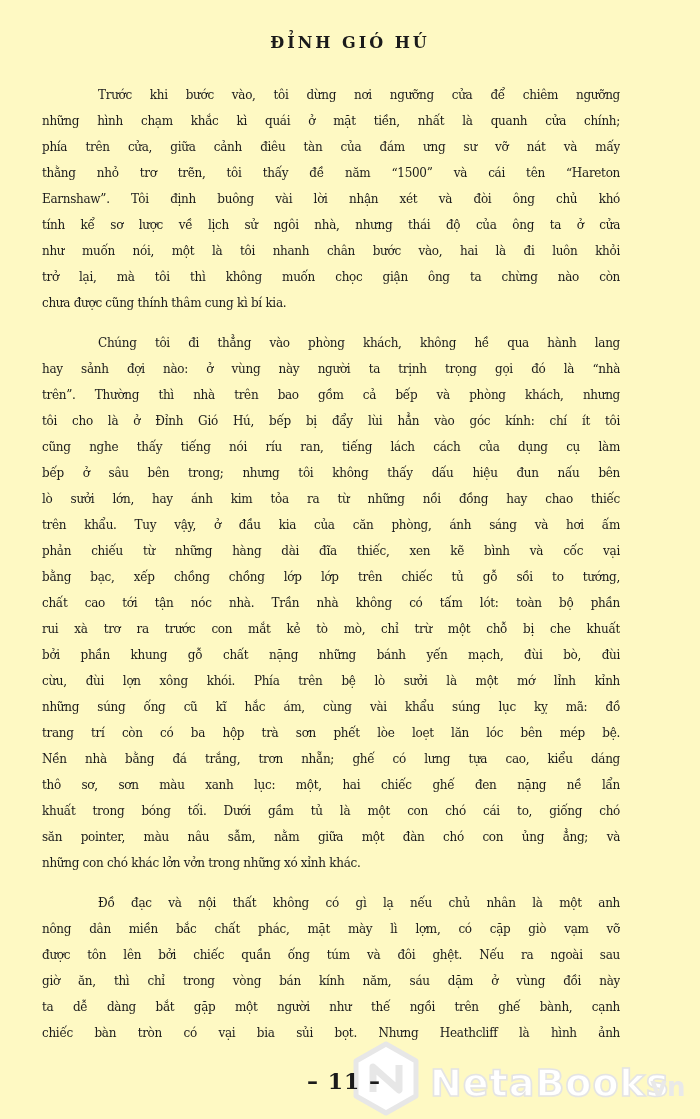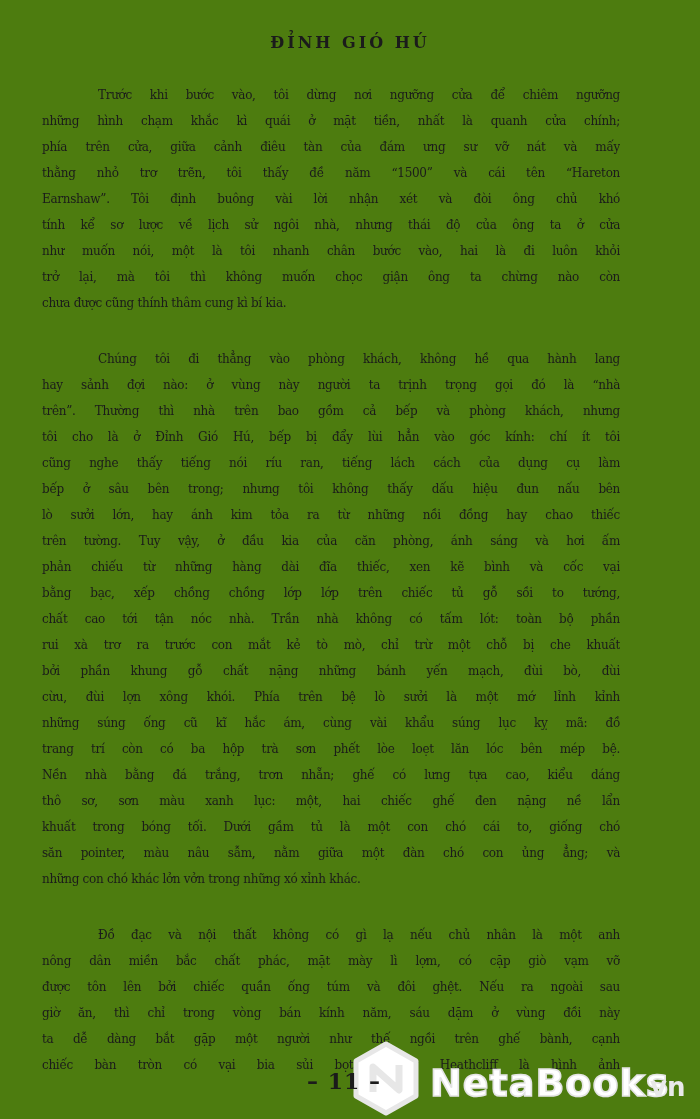--- a/index.html
+++ b/index.html
@@ -1,20 +1,20 @@
 <!DOCTYPE html>
 <html><head>
 <meta charset="utf-8">
 <style>
   html, body { margin: 0; padding: 0; background: #ffffff; }
   .page {
     position: relative;
     width: 700px;
     height: 1119px;
-    background: #4d7c0f;
+    background: #fef9c3;
     font-family: "DejaVu Serif", serif;
     color: #1b1b1b;
     overflow: hidden;
   }
   .header {
     position: absolute;
     top: 33px;
     left: 0;
     width: 700px;
     text-align: center;
@@ -26,21 +26,21 @@
   }
   .body-text {
     position: absolute;
     top: 82px;
     left: 42px;
     width: 578px;
     font-size: 12px;
     letter-spacing: -0.3px;
   }
   .para { margin: 0; }
-  .para + .para { margin-top: 30px; }
+  .para + .para { margin-top: 14px; }
   .line {
     height: 26px;
     line-height: 26px;
     text-align: justify;
     text-align-last: justify;
     overflow: hidden;
     white-space: normal;
   }
   .line.first { text-indent: 56px; }
   .line.flush-left { text-align-last: left; }
@@ -84,21 +84,21 @@
         <div class="line flush-left">chưa được cũng thính thâm cung kì bí kia.</div>
       </div>
       <div class="para">
         <div class="line first">Chúng tôi đi thẳng vào phòng khách, không hề qua hành lang</div>
         <div class="line">hay sảnh đợi nào: ở vùng này người ta trịnh trọng gọi đó là “nhà</div>
         <div class="line">trên”. Thường thì nhà trên bao gồm cả bếp và phòng khách, nhưng</div>
         <div class="line">tôi cho là ở Đỉnh Gió Hú, bếp bị đẩy lùi hẳn vào góc kính: chí ít tôi</div>
         <div class="line">cũng nghe thấy tiếng nói ríu ran, tiếng lách cách của dụng cụ làm</div>
         <div class="line">bếp ở sâu bên trong; nhưng tôi không thấy dấu hiệu đun nấu bên</div>
         <div class="line">lò sưởi lớn, hay ánh kim tỏa ra từ những nồi đồng hay chao thiếc</div>
-        <div class="line">trên tường. Tuy vậy, ở đầu kia của căn phòng, ánh sáng và hơi ấm</div>
+        <div class="line">trên khẩu. Tuy vậy, ở đầu kia của căn phòng, ánh sáng và hơi ấm</div>
         <div class="line">phản chiếu từ những hàng dài đĩa thiếc, xen kẽ bình và cốc vại</div>
         <div class="line">bằng bạc, xếp chồng chồng lớp lớp trên chiếc tủ gỗ sồi to tướng,</div>
         <div class="line">chất cao tới tận nóc nhà. Trần nhà không có tấm lót: toàn bộ phần</div>
         <div class="line">rui xà trơ ra trước con mắt kẻ tò mò, chỉ trừ một chỗ bị che khuất</div>
         <div class="line">bởi phần khung gỗ chất nặng những bánh yến mạch, đùi bò, đùi</div>
         <div class="line">cừu, đùi lợn xông khói. Phía trên bệ lò sưởi là một mớ lỉnh kỉnh</div>
         <div class="line">những súng ống cũ kĩ hắc ám, cùng vài khẩu súng lục kỵ mã: đồ</div>
         <div class="line">trang trí còn có ba hộp trà sơn phết lòe loẹt lăn lóc bên mép bệ.</div>
         <div class="line">Nền nhà bằng đá trắng, trơn nhẵn; ghế có lưng tựa cao, kiểu dáng</div>
         <div class="line">thô sơ, sơn màu xanh lục: một, hai chiếc ghế đen nặng nề lẩn</div>

